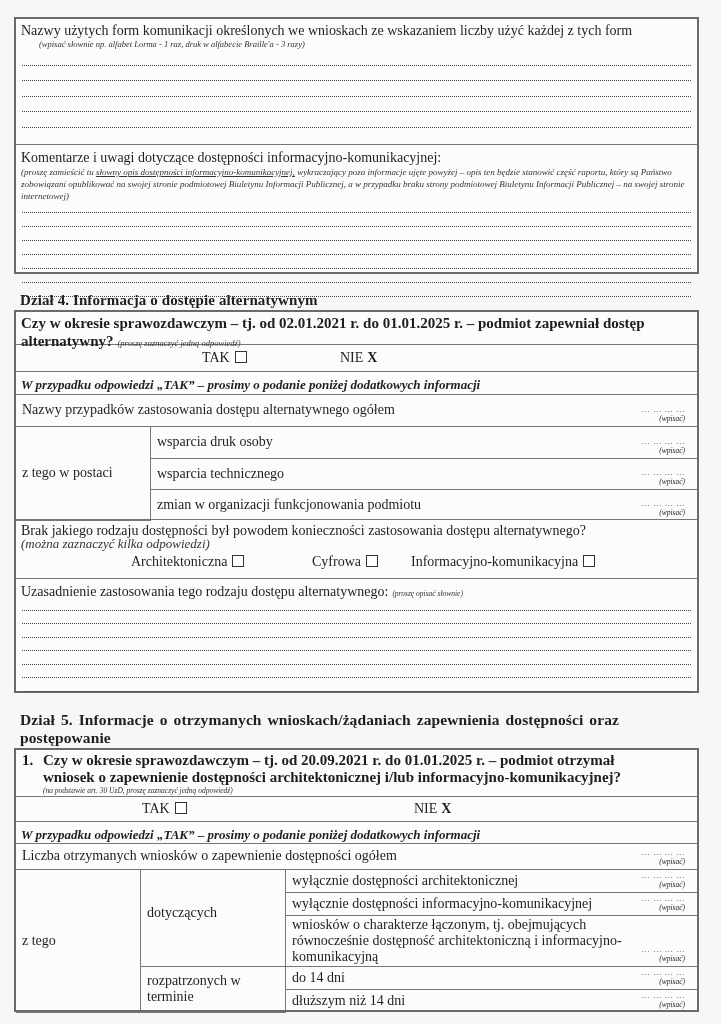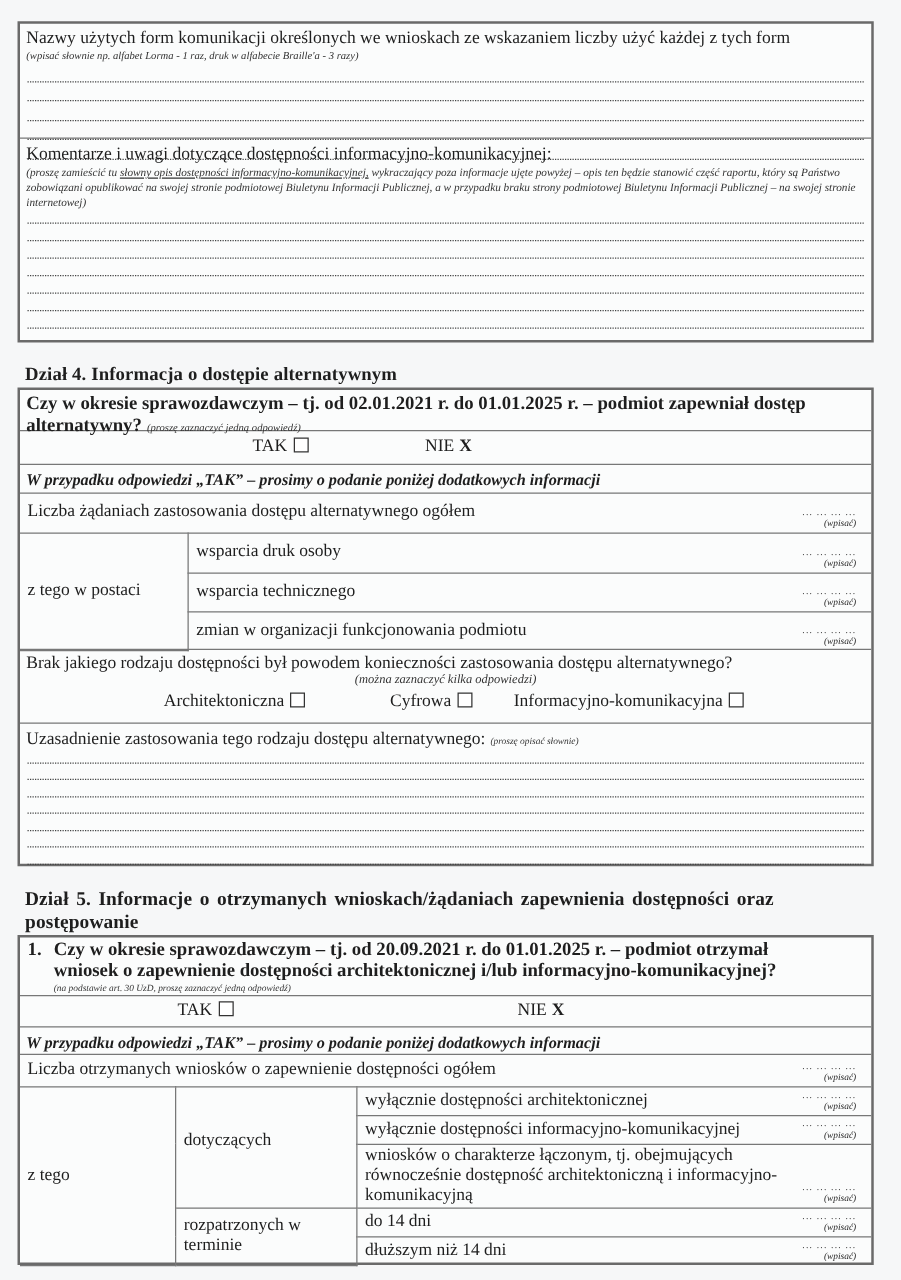--- a/index.html
+++ b/index.html
@@ -50,23 +50,23 @@
     table.grid tr:first-child td { border-top: none; }
     table.grid tr:last-child td { border-bottom: none; }
     table.grid td:first-child { border-left: none; }
     table.grid td:last-child { border-right: none; }
     u { text-decoration: underline; }
   </style>
 </head>
 <body>
 
 <div class="box" style="top:17px; height:257px;">
-  <div class="row" style="height:92px; padding:4px 0 0 0;">
+  <div class="row" style="height:126px; padding:4px 0 0 0;">
     <div class="txt" style="padding-left:5px;">Nazwy użytych form komunikacji określonych we wnioskach ze wskazaniem liczby użyć każdej z tych form</div>
-    <div class="hint" style="padding-left:5px;">(wpisać słownie np. alfabet Lorma - 1 raz, druk w alfabecie Braille'a - 3 razy)</div>
+    <div class="hint" style="padding-left:23px;">(wpisać słownie np. alfabet Lorma - 1 raz, druk w alfabecie Braille'a - 3 razy)</div>
     <div>
       <div class="dots"></div>
         <div class="dots"></div>
         <div class="dots"></div>
       <div class="dots"></div>
         <div class="dots"></div>
     </div>
   </div>
   <div class="row" style="height:153px; padding:5px 0 0 0;">
     <div class="txt" style="padding-left:5px;">Komentarze i uwagi dotyczące dostępności informacyjno-komunikacyjnej:</div>
@@ -99,21 +99,21 @@
     </div>
   </div>
   <div class="row" style="height:23px; padding:3px 5px 0 5px;">
     <span class="ital-b">W przypadku odpowiedzi „TAK” – prosimy o podanie poniżej dodatkowych informacji</span>
   </div>
   <div class="row" style="height:125px;">
     <table class="grid" style="height:125px;">
       <tbody>
           <tr style="height:31px;">
         <td colspan="2">
-          <span>Liczba żądaniach zastosowania dostępu alternatywnego ogółem</span>
+          <span>Nazwy przypadków zastosowania dostępu alternatywnego ogółem</span>
           <span class="wpisac"><span class="d">... ... ... ...</span><span>(wpisać)</span></span>
         </td>
       </tr>
       <tr style="height:32px;">
         <td rowspan="3" style="width:122px; padding-left:6px;">z tego w postaci</td>
         <td>
           <span>wsparcia druk osoby</span>
           <span class="wpisac"><span class="d">... ... ... ...</span><span>(wpisać)</span></span>
         </td>
       </tr>
@@ -127,21 +127,21 @@
         <td>
           <span>zmian w organizacji funkcjonowania podmiotu</span>
           <span class="wpisac"><span class="d">... ... ... ...</span><span>(wpisać)</span></span>
         </td>
       </tr>
     </tbody>
       </table>
   </div>
   <div class="row" style="height:59px; padding:3px 5px 0 5px;">
     <div class="txt">Brak jakiego rodzaju dostępności był powodem konieczności zastosowania dostępu alternatywnego?</div>
-    <div class="hint" style="font-size:10px; line-height:9px;text-align:center;">(można zaznaczyć kilka odpowiedzi)</div>
+    <div class="hint" style="font-size:13px; line-height:9px;">(można zaznaczyć kilka odpowiedzi)</div>
     <div class="txt" style="position:absolute; left:115px; top:34px;">
       <span>Architektoniczna</span><span class="chk"></span>
     </div>
     <div class="txt" style="position:absolute; left:296px; top:34px;">
       <span>Cyfrowa</span><span class="chk"></span>
     </div>
     <div class="txt" style="position:absolute; left:395px; top:34px;">
       <span>Informacyjno-komunikacyjna</span><span class="chk"></span>
     </div>
   </div>

